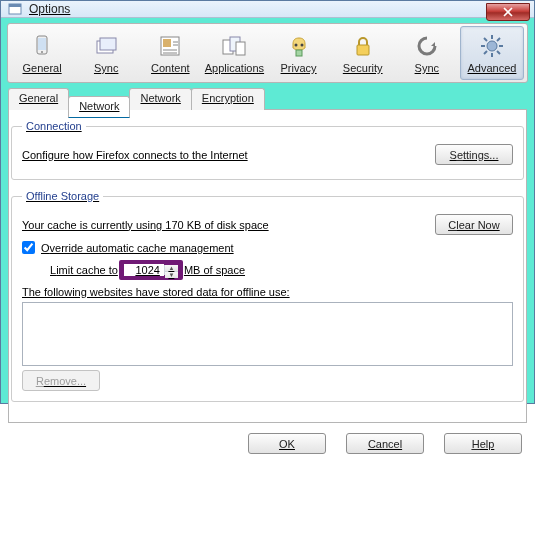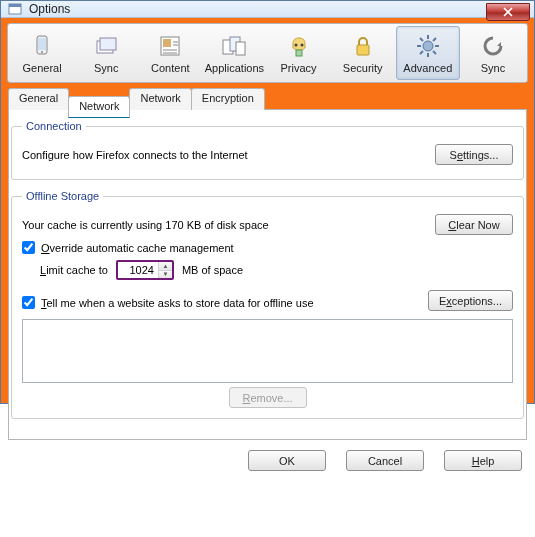--- a/index.html
+++ b/index.html
@@ -9,23 +9,24 @@
     font-size: 11px;
     background: #fff;
     width: 535px;
     height: 537px;
     overflow: hidden;
   }
   .window {
     width: 535px;
     height: 404px;
     border: 1px solid #5a7aa0;
-    background: #f97316;
+    background: #5eead4;
     display: flex;
     flex-direction: column;
+    text-decoration: underline;
   }
   .titlebar {
     height: 28px;
     background: linear-gradient(#eaf3fc, #d7e7f7);
     border-bottom: 1px solid #aebfd2;
     display: flex;
     align-items: center;
     padding: 0 6px;
     position: relative;
   }
@@ -157,29 +158,29 @@
   .cb-row {
     display: flex;
     align-items: center;
     margin: 6px 0;
   }
   .cb-row input[type=checkbox] {
     margin: 0 6px 0 0;
     width: 13px; height: 13px;
   }
   .indent {
-    margin-left: 18px;
-    display: flex;
-    align-items: center;
-    gap: 8px;
+    margin-left: 28px;
+    display: flex;
+    align-items: center;
+    gap: 1px;
   }
   .spin {
     display: flex;
     align-items: center;
-    border: 2px solid #701a75;
+    border: 5px solid #701a75;
     height: 20px;
     background: #fff;
     border-radius: 2px;
   }
   .spin input {
     border: none;
     width: 40px;
     text-align: right;
     padding: 0 4px;
     font-size: 11px;
@@ -277,44 +278,44 @@
           <rect x="11" y="18" width="6" height="6" fill="#a4d4a4" stroke="#5a9a5a"></rect>
         </svg>
       <span>Privacy</span>
     </div>
     <div class="tool-btn">
       <svg class="tool-icon" viewBox="0 0 28 28">
           <rect x="8" y="13" width="12" height="10" rx="1" fill="#f4cf5b" stroke="#b9972a"></rect>
           <path d="M10 13 v-3 a4 4 0 0 1 8 0 v3" fill="none" stroke="#b9972a" stroke-width="2"></path>
         </svg>
       <span>Security</span>
+    </div>
+    <div class="tool-btn">
+      <svg class="tool-icon" viewBox="0 0 28 28">
+          <path d="M14 6 a8 8 0 1 0 8 8" fill="none" stroke="#7a7a7a" stroke-width="3"></path>
+          <path d="M22 10 l0 4 l-4 0 z" fill="#7a7a7a"></path>
+        </svg>
+      <span>Sync</span>
     </div>
     <div class="tool-btn selected">
       <svg class="tool-icon" viewBox="0 0 28 28">
           <circle cx="14" cy="14" r="5" fill="#9cb6d6" stroke="#5a7aa0"></circle>
           <g stroke="#5a7aa0" stroke-width="2">
             <line x1="14" y1="3" x2="14" y2="7"></line>
             <line x1="14" y1="21" x2="14" y2="25"></line>
             <line x1="3" y1="14" x2="7" y2="14"></line>
             <line x1="21" y1="14" x2="25" y2="14"></line>
             <line x1="6" y1="6" x2="9" y2="9"></line>
             <line x1="19" y1="19" x2="22" y2="22"></line>
             <line x1="22" y1="6" x2="19" y2="9"></line>
             <line x1="9" y1="19" x2="6" y2="22"></line>
           </g>
         </svg>
       <span>Advanced</span>
     </div>
-    <div class="tool-btn">
-      <svg class="tool-icon" viewBox="0 0 28 28">
-          <path d="M14 6 a8 8 0 1 0 8 8" fill="none" stroke="#7a7a7a" stroke-width="3"></path>
-          <path d="M22 10 l0 4 l-4 0 z" fill="#7a7a7a"></path>
-        </svg>
-      <span>Sync</span>
-    </div>
   </div>
 
   <div class="content">
     <div class="subtabs">
       <div class="subtab"><span>General</span></div>
       <div class="subtab active"><span>Network</span></div>
       <div class="subtab"><span>Network</span></div>
       <div class="subtab"><span>Encryption</span></div>
     </div>
 
@@ -350,34 +351,24 @@
           <div class="spin">
             <input value="1024" style="">
             <div class="arrows">
               <div>▲</div>
               <div>▼</div>
             </div>
           </div>
           <span>MB of space</span>
         </div>
 
-        <div class="flex-between" style="margin-top:10px;">
-          <div class="left">
-            <div class="cb-row">
-              <input type="checkbox" checked="" style="">
-              <label><span class="u">T</span>ell me when a website asks to store data for offline use</label>
-            </div>
-          </div>
-          <button class="btn">
-              <span>E<span class="u">x</span>ceptions...</span>
-            </button>
-        </div>
-
+
+        <div style="margin-top:6px;">The following websites have stored data for offline use:</div>
         <div class="listbox"></div>
-        <div style="display:flex;justify-content:center;">
+        <div style="display:flex;justify-content:flex-start;">
           <button class="btn disabled">
               <span><span class="u">R</span>emove...</span>
             </button>
         </div>
       </fieldset>
 
     </div>
   </div>
 
   <div class="footer">

